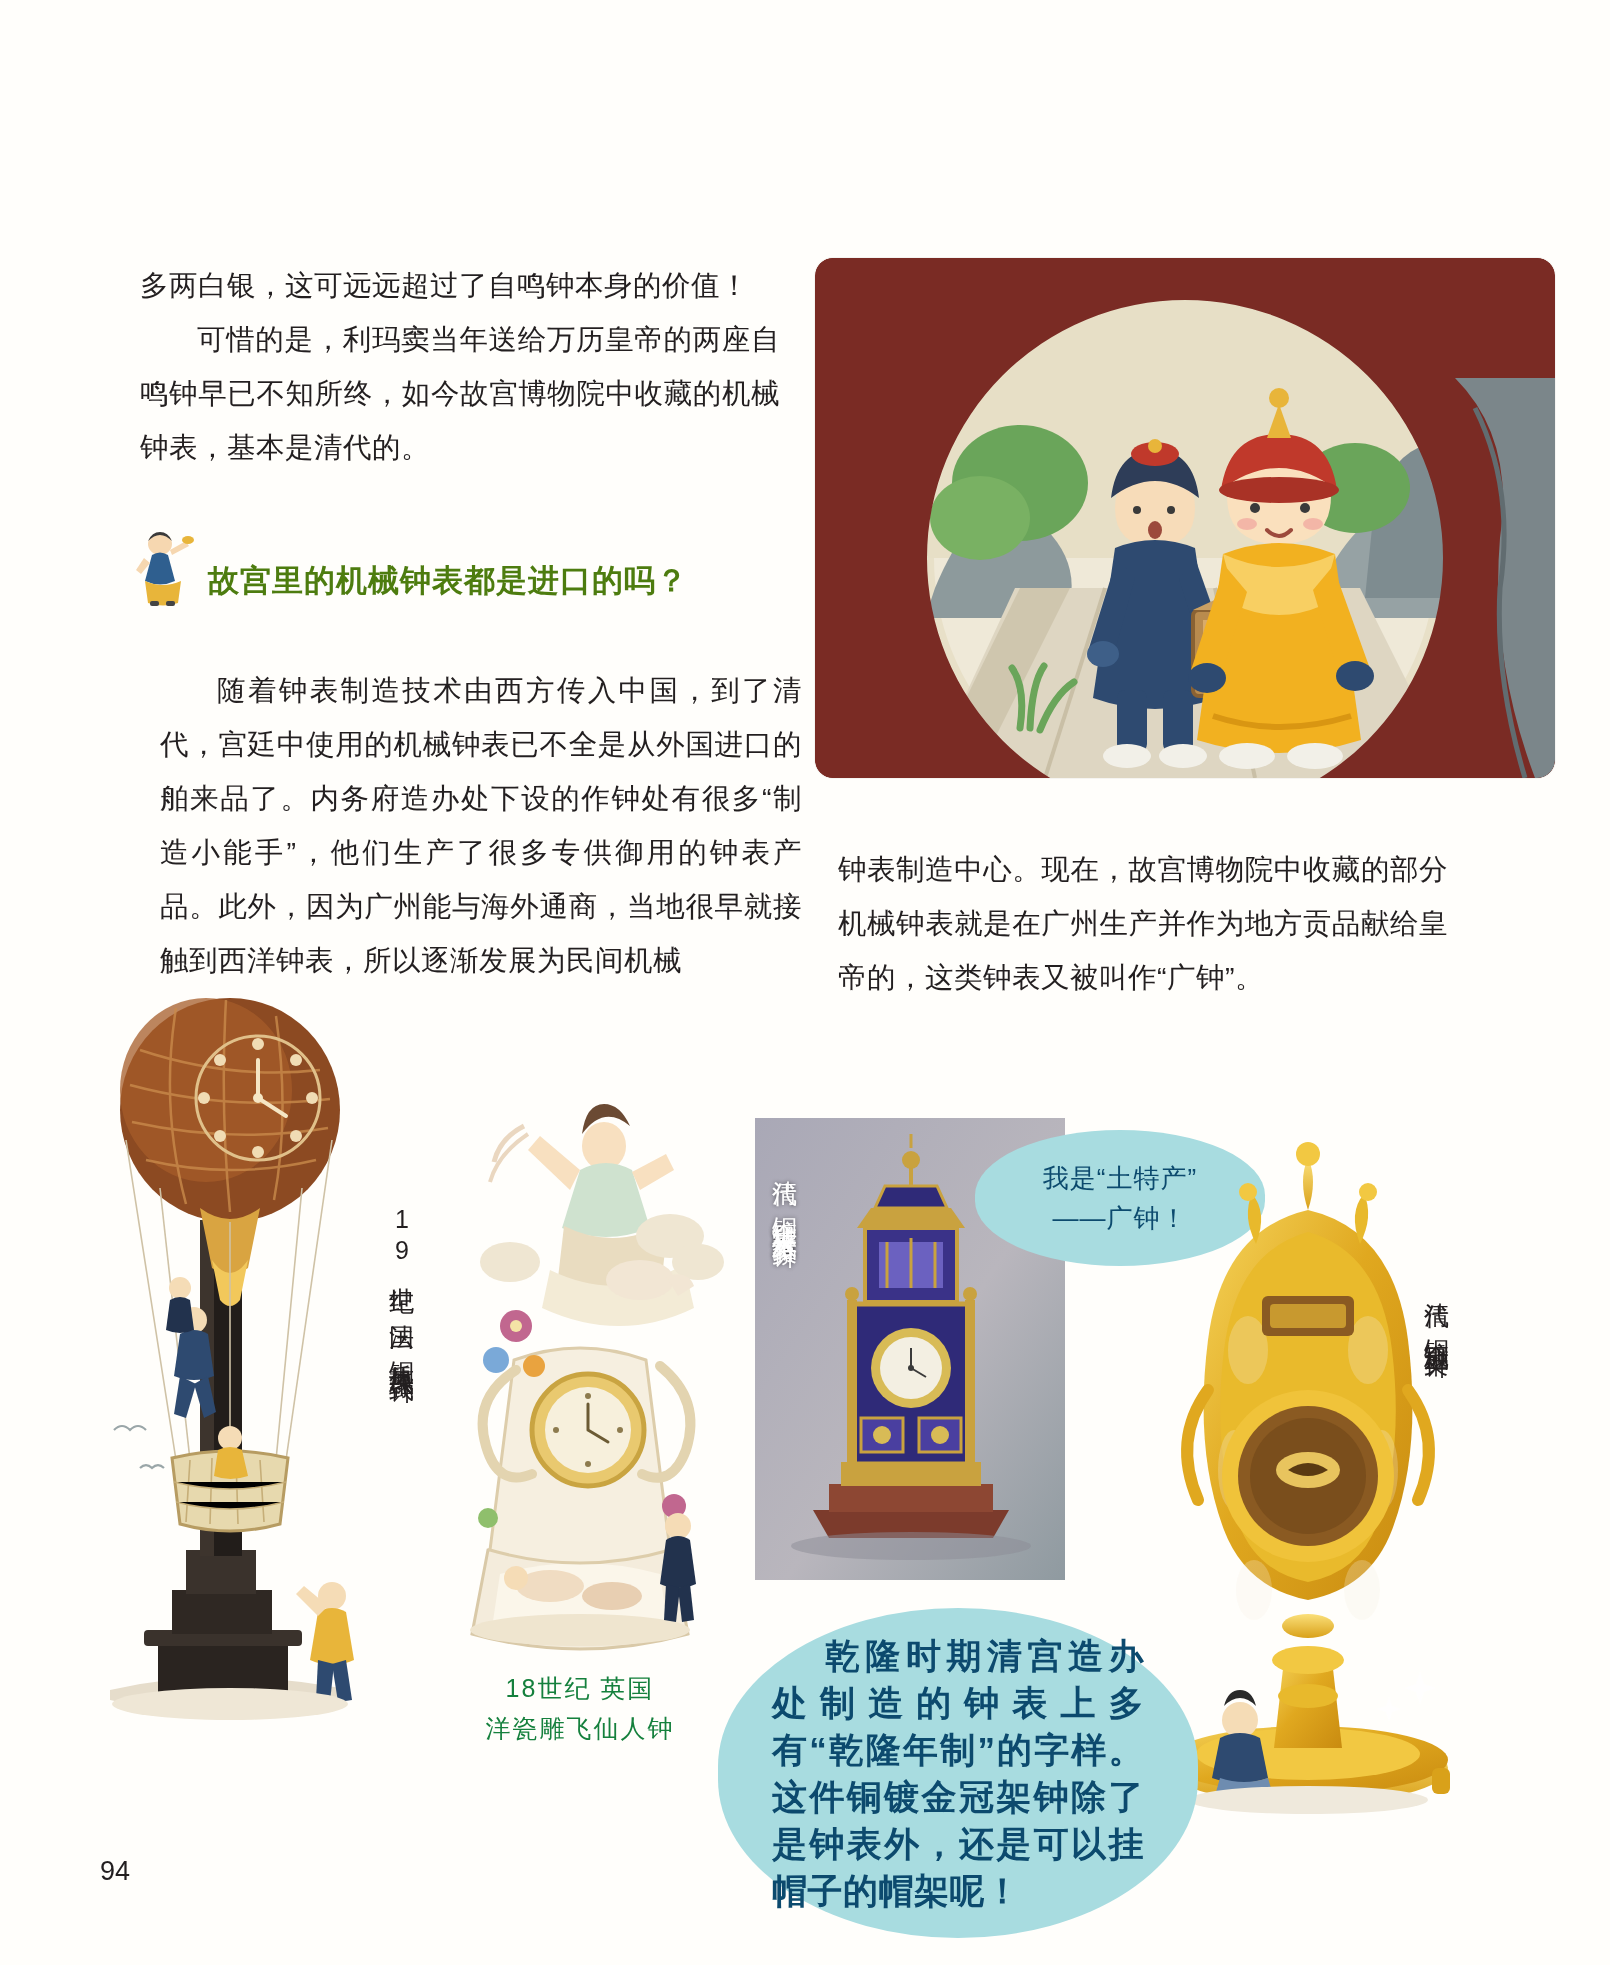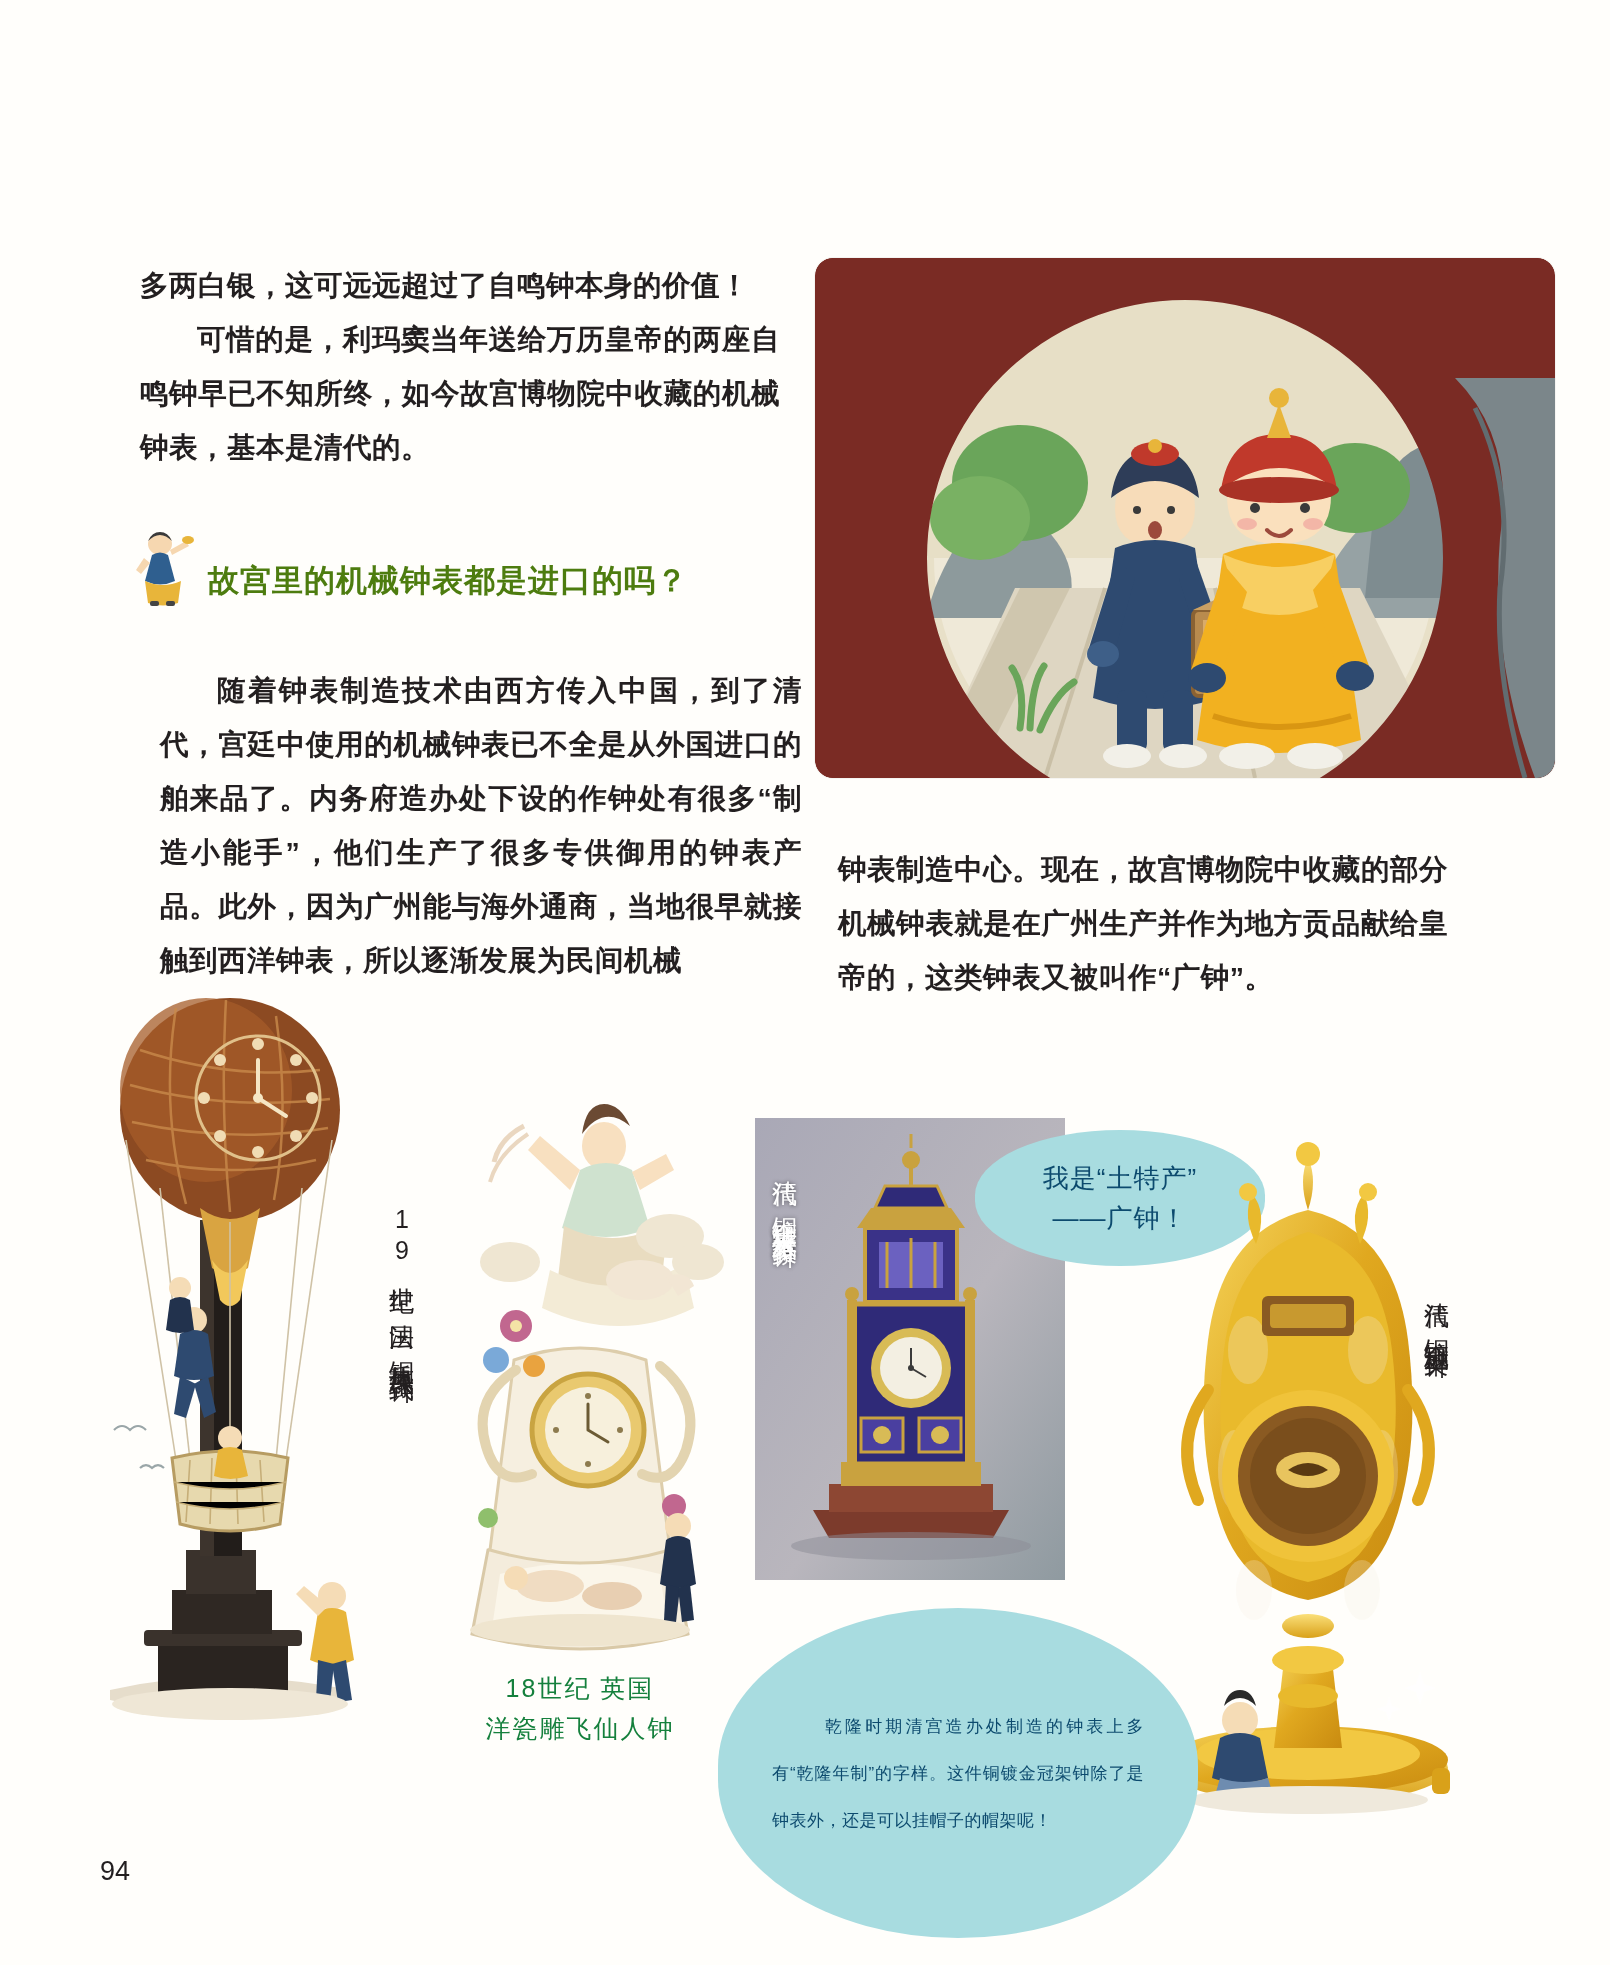--- a/index.html
+++ b/index.html
@@ -28,21 +28,20 @@
     top: 258px;
     width: 640px;
   }
   .para {
     font-size: 28.5px;
     line-height: 54px;
     letter-spacing: 0.5px;
     text-align: justify;
     text-justify: inter-ideograph;
     margin: 0;
-    font-weight: bold;
   }
   .indent { text-indent: 57px; }
 
   .section-head {
     position: absolute;
     left: 208px;
     top: 560px;
     width: 580px;
     font-size: 31px;
     font-weight: bold;
@@ -121,23 +120,24 @@
     align-items: center;
     justify-content: center;
     text-align: center;
   }
   .bubble-small {
     font-size: 26px;
     line-height: 40px;
     letter-spacing: 1px;
   }
   .bubble-big {
-    font-size: 17px;
+    font-size: 35px;
     line-height: 47px;
     letter-spacing: 0.5px;
+    font-weight: bold;
   }
   .bubble-tail {
     position: absolute;
     width: 0;
     height: 0;
   }
 
   .page-number {
     position: absolute;
     left: 100px;

